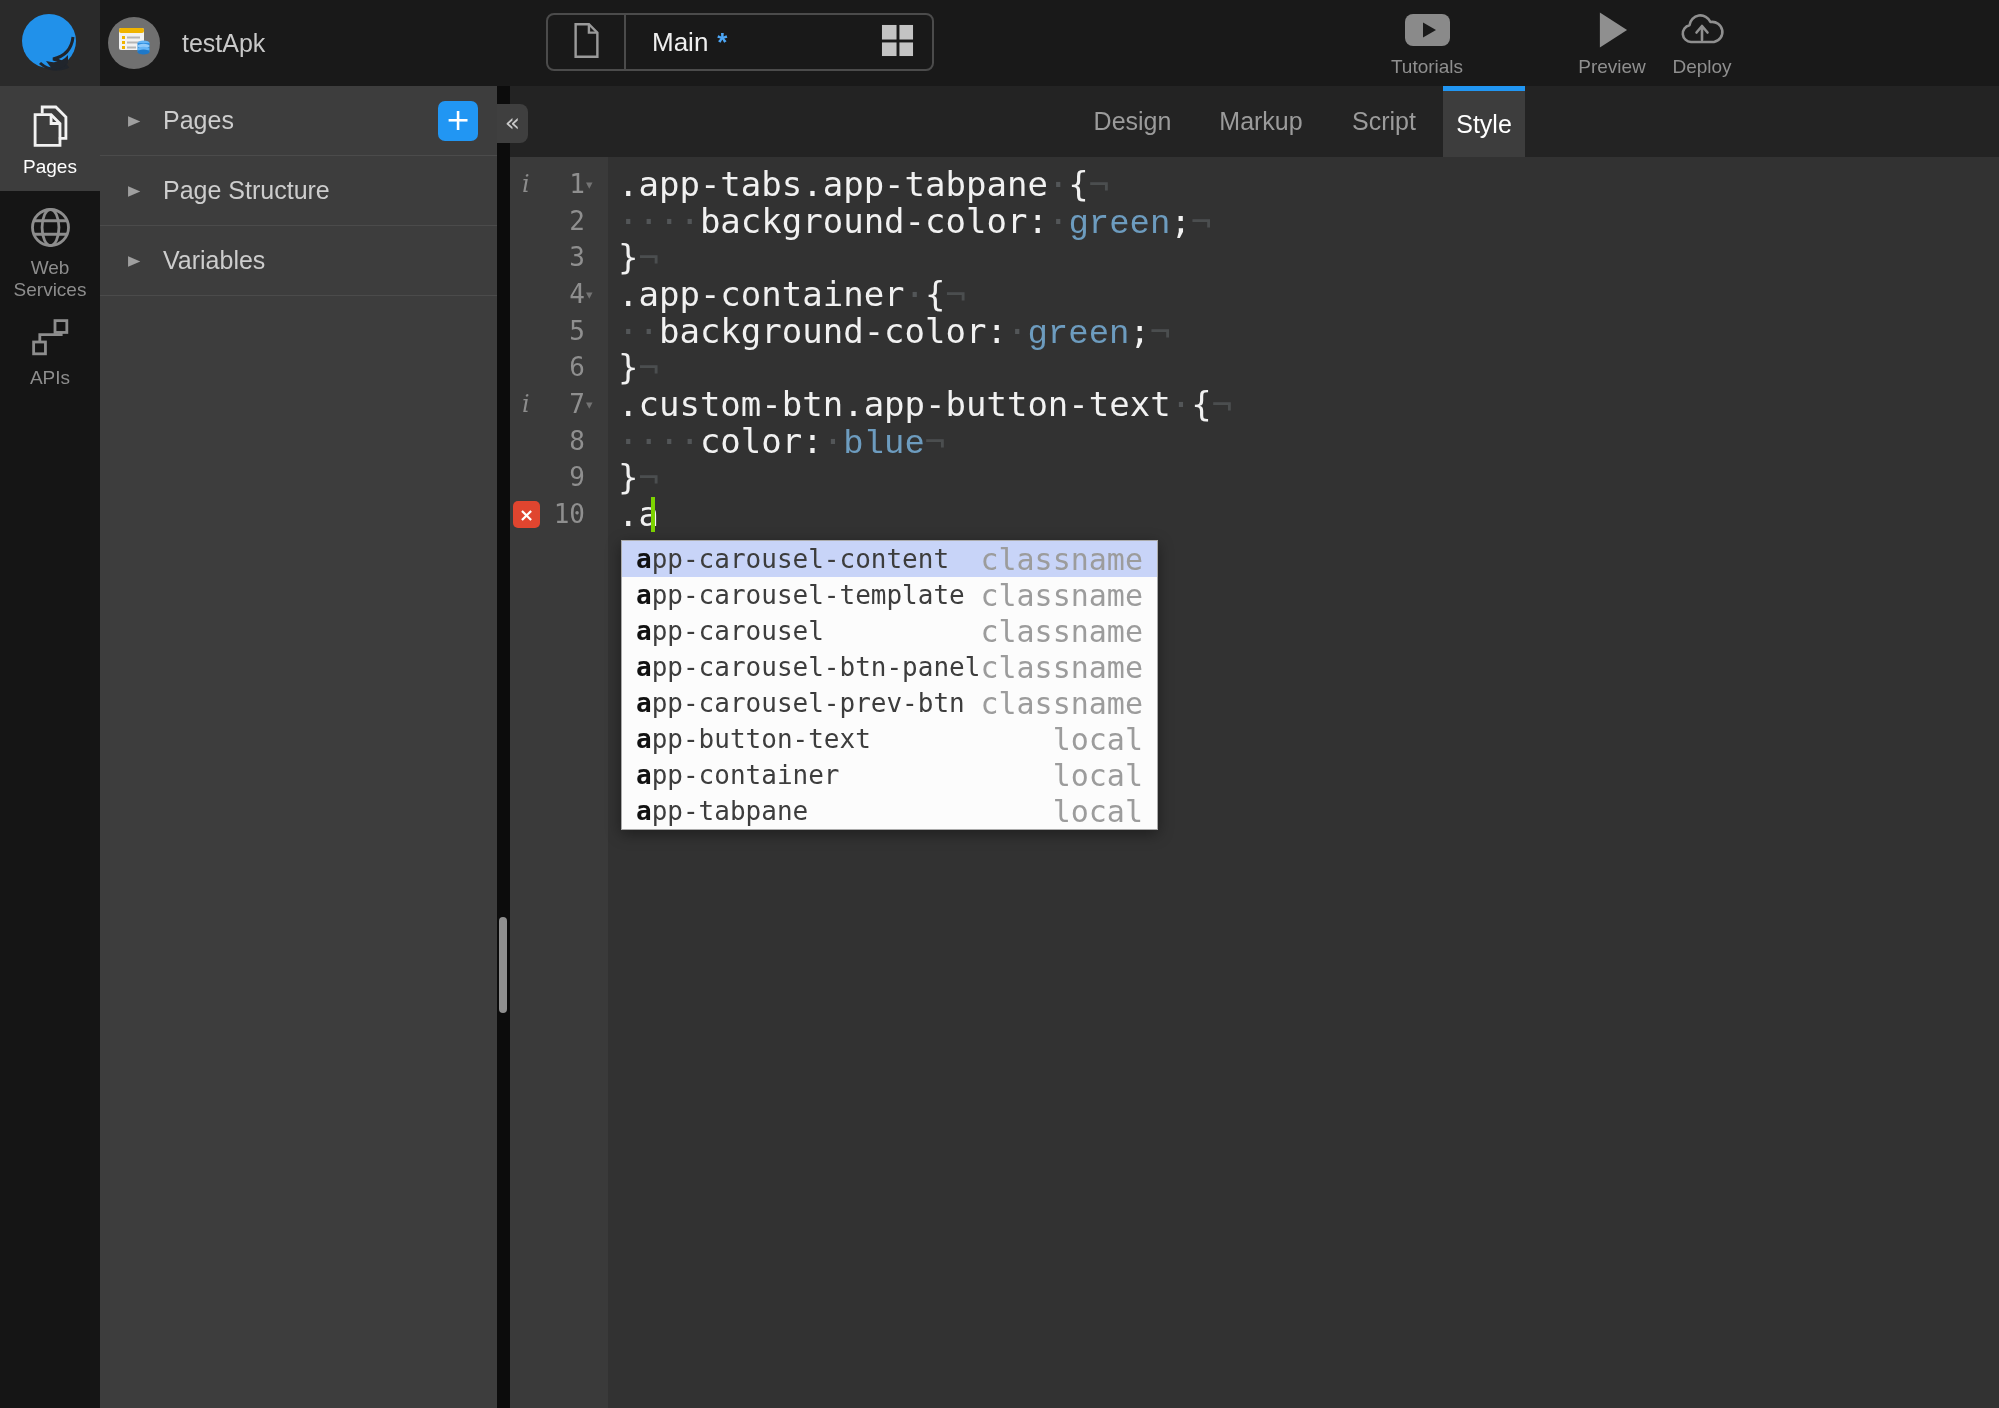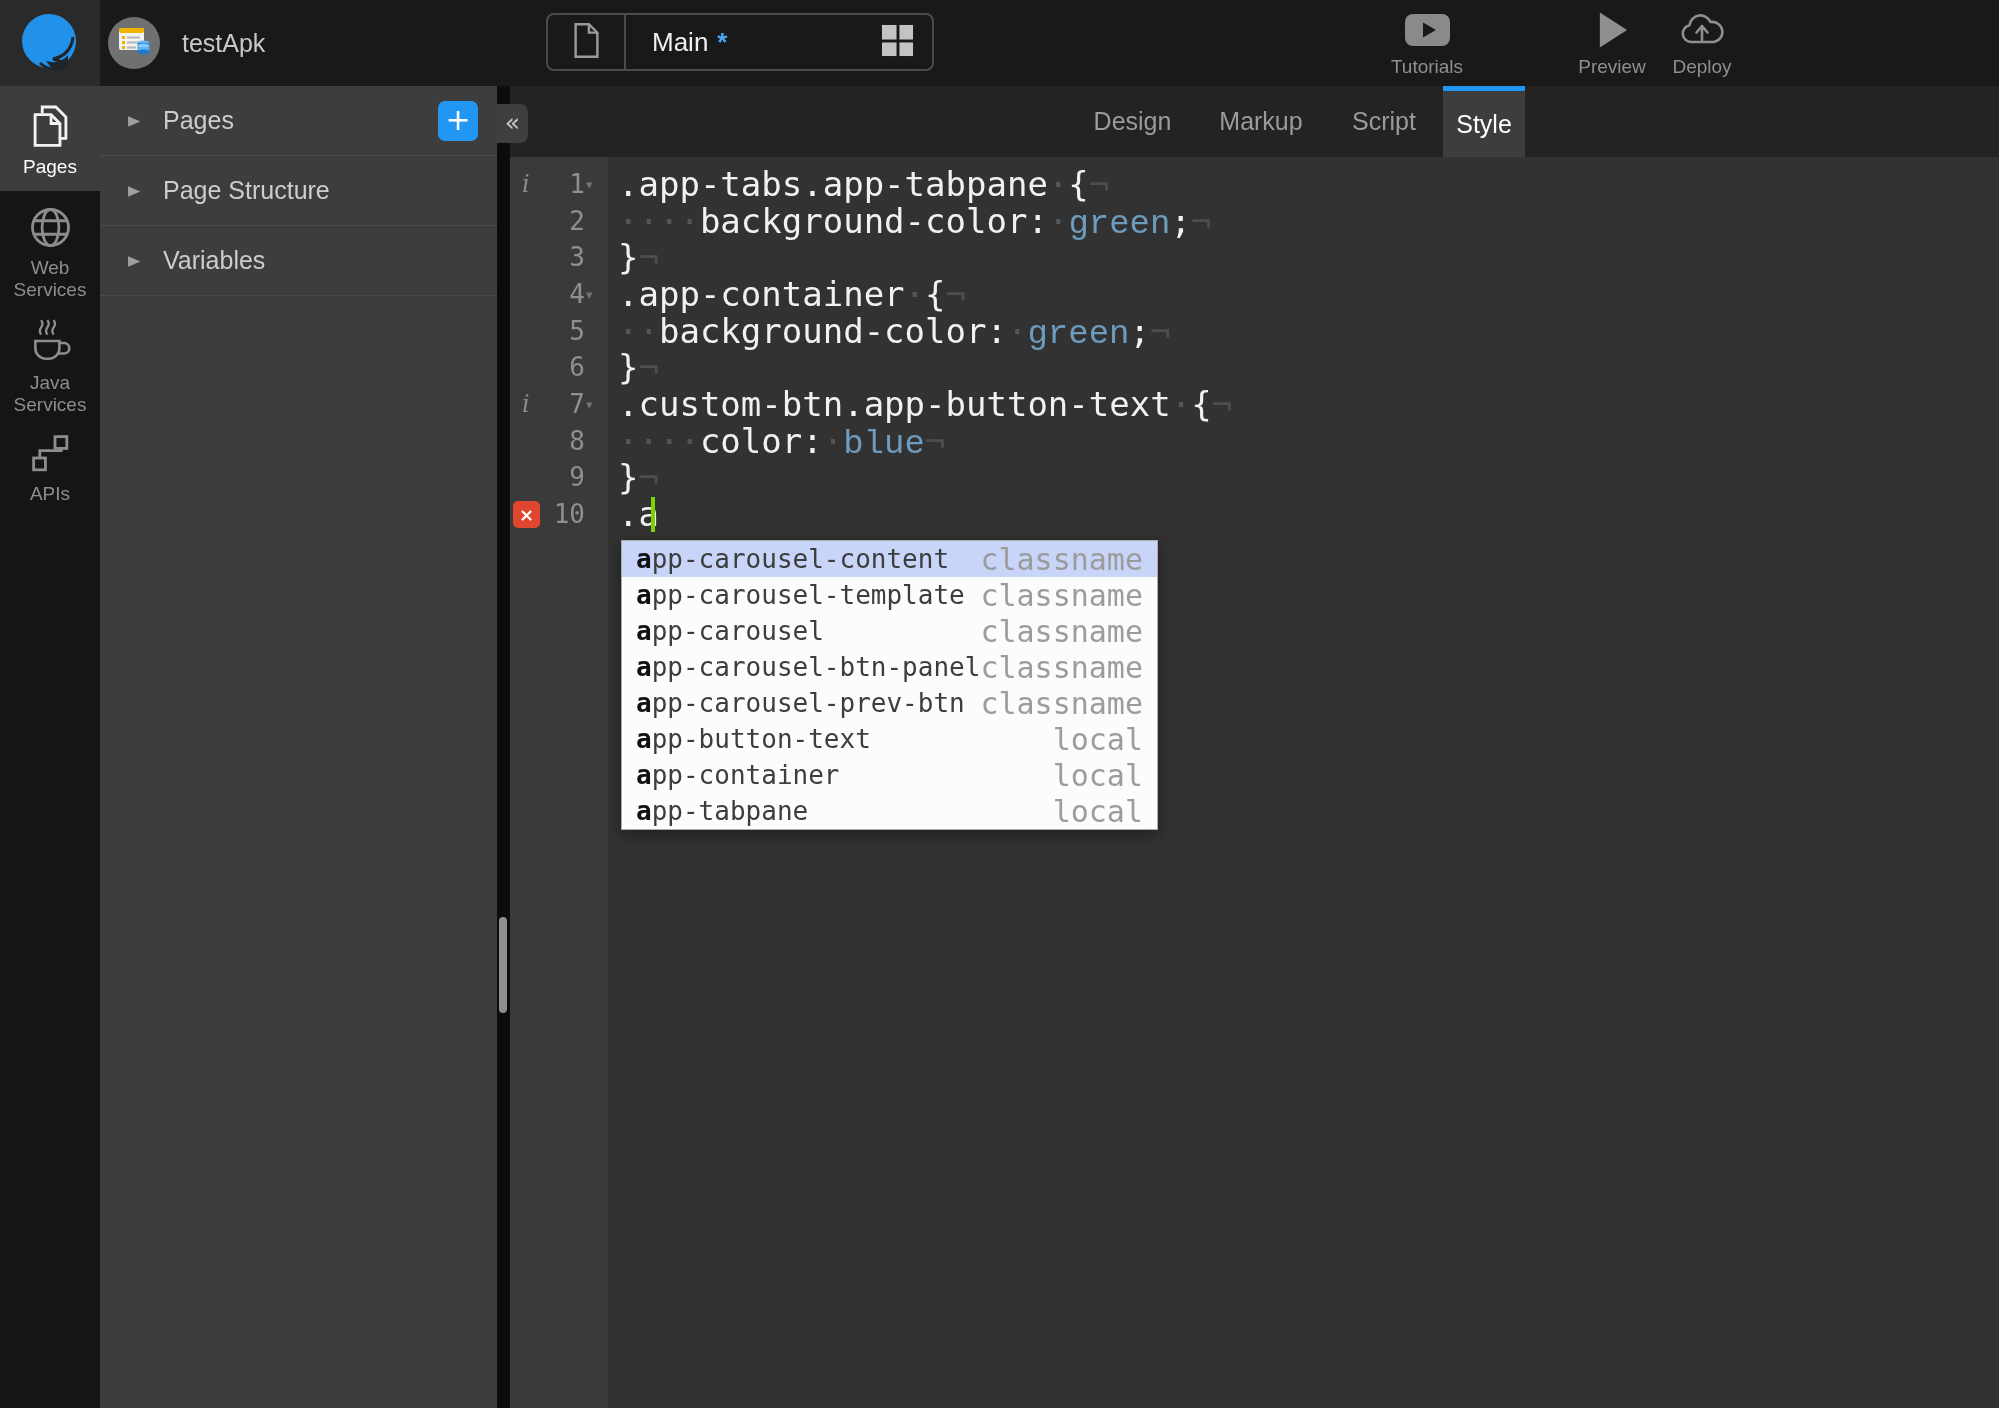--- a/index.html
+++ b/index.html
@@ -188,30 +188,20 @@
     <div class="rail-item" style="height: 114px; padding-top: 14px;">
       <span style="display: inline-flex;">
         <svg width="45" height="45" viewBox="0 0 40 40">
           <circle cx="20" cy="20" r="16" fill="none" stroke="currentColor" stroke-width="2.5"></circle>
           <ellipse cx="20" cy="20" rx="7.5" ry="16" fill="none" stroke="currentColor" stroke-width="2.5"></ellipse>
           <path d="M5 14 h30 M5 26 h30" stroke="currentColor" stroke-width="2.5" fill="none"></path>
         </svg>
       </span>
       <span class="rail-label">Web Services</span>
     </div>
-    <div class="rail-item" style="height: 116px; padding-top: 14px;">
-      <span style="display: inline-flex;">
-        <svg width="48" height="46" viewBox="0 0 46 44">
-          <path d="M9 21 h23 v7 a10 10 0 0 1 -10 10 h-3 a10 10 0 0 1 -10 -10 z" fill="none" stroke="currentColor" stroke-width="2.5"></path>
-          <path d="M32 23 h4.5 a5 5 0 0 1 0 10 h-5.5" fill="none" stroke="currentColor" stroke-width="2.5"></path>
-          <path d="M14.5 15 q-2.5 -3.5 0 -7 q2.5 -3.5 0 -7 M20.5 15 q-2.5 -3.5 0 -7 q2.5 -3.5 0 -7 M26.5 15 q-2.5 -3.5 0 -7 q2.5 -3.5 0 -7" fill="none" stroke="currentColor" stroke-width="2.2"></path>
-        </svg>
-      </span>
-      <span class="rail-label">Java Services</span>
-    </div>
     <div class="rail-item" style="height: 96px; padding-top: 10px;">
       <span style="display: inline-flex;">
         <svg width="45" height="45" viewBox="0 0 40 40">
           <rect x="5" y="24" width="10.5" height="10.5" fill="none" stroke="currentColor" stroke-width="2.5"></rect>
           <rect x="24" y="5" width="10.5" height="10.5" fill="none" stroke="currentColor" stroke-width="2.5"></rect>
           <path d="M10.5 24 V17.5 H29.5 V15.5" fill="none" stroke="currentColor" stroke-width="2.5"></path>
         </svg>
       </span>
       <span class="rail-label">APIs</span>
     </div>

